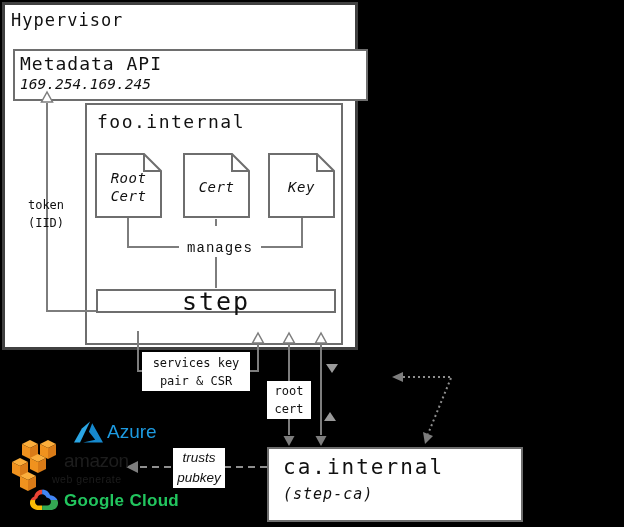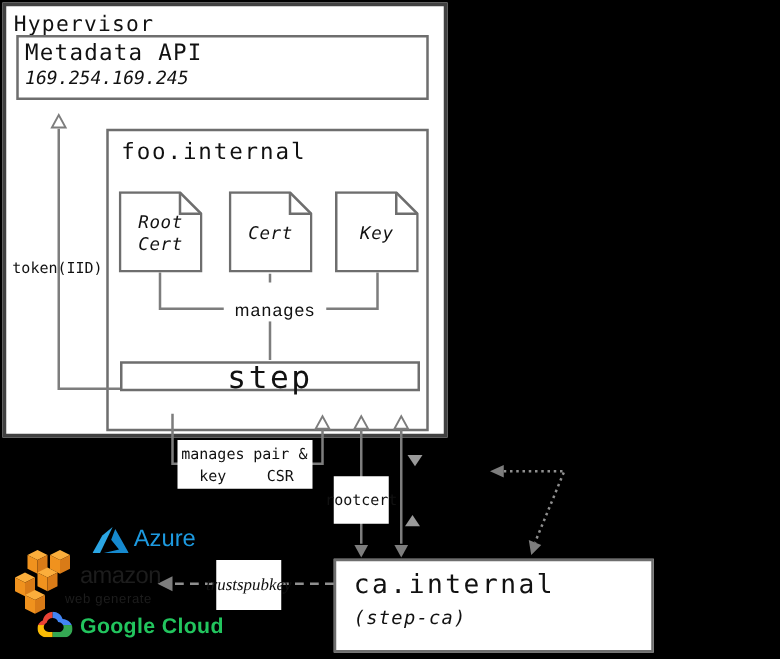--- a/index.html
+++ b/index.html
@@ -10,49 +10,49 @@
   .abs{position:absolute;}
   .box{position:absolute;background:#fff;box-sizing:border-box;}
   .b-outer{border:3px solid #414141;}
   .b-inner{border:2px solid #6e6e6e;}
   .it{font-style:italic;}
   .ttl-hyp{font-size:17px;letter-spacing:1px;}
   .ttl-box{font-size:18px;letter-spacing:1px;}
   .ttl-step{font-size:25px;letter-spacing:2px;}
   .ttl-ca{font-size:21px;letter-spacing:2px;}
   .sub{font-size:14.5px;}
-  .lbl{position:absolute;background:#fff;display:flex;flex-direction:row;
+  .lbl{position:absolute;background:#fff;display:flex;flex-direction:column;
        align-items:center;justify-content:center;text-align:center;
        font-size:12px;line-height:1.5;z-index:6;}
   .doc{position:absolute;width:67px;height:65px;}
   .doc-label{position:absolute;inset:0;display:flex;flex-direction:column;
        align-items:center;justify-content:center;font-style:italic;
        font-size:14px;line-height:1.3;letter-spacing:0.5px;padding-top:3px;}
   svg{display:block;}
   .overlay{position:absolute;left:0;top:0;z-index:5;pointer-events:none;}
   .logo-row{position:absolute;display:flex;align-items:center;z-index:6;}
   .azure-text{font-family:"Liberation Sans",sans-serif;font-size:19px;color:#1d9ae0;}
   .aws-amazon{position:absolute;font-family:"Liberation Sans",sans-serif;
       font-weight:normal;font-size:19px;color:#1d1d1d;letter-spacing:-0.5px;margin-left:16px;}
   .aws-sub{position:absolute;font-family:"Liberation Sans",sans-serif;
       font-size:10.5px;color:#1d1d1d;letter-spacing:0.5px;}
   .google-text{font-family:"Liberation Sans",sans-serif;font-weight:bold;
       font-size:17px;color:#22c55e;letter-spacing:0.3px;}
-  .manages{font-family:Liberation Sans, sans-serif;font-size:14px;letter-spacing:1px;}
-  .trusts{font-family:Liberation Serif, serif;font-style:italic;font-size:13.5px;line-height:1.45;}
+  .manages{font-family:Liberation Mono, monospace;font-size:14px;letter-spacing:1px;}
+  .trusts{font-family:Liberation Sans, sans-serif;font-style:italic;font-size:13.5px;line-height:1.45;}
 </style>
 </head>
 <body>
 
 <div id="canvas">
 
   <div class="box b-outer" style="left:2px;top:2px;width:356px;height:348px;z-index:1">
     <div class="abs ttl-hyp" style="left:6px;top:5px">Hypervisor</div>
 
-    <div class="box b-inner" style="left:8px;top:23px;width:330px;height:52px">
+    <div class="box b-inner" style="left:8px;top:44px;width:355px;height:52px">
       <div class="abs ttl-box" style="left:5px;top:2px">Metadata API</div>
       <div class="abs it sub" style="left:5px;top:25px">169.254.169.245</div>
     </div>
 
     <div class="box b-inner" style="left:80px;top:98px;width:258px;height:242px">
       <div class="abs ttl-box" style="left:10px;top:6px;letter-spacing:1.5px">foo.internal</div>
 
       <div class="doc" style="left:8px;top:48px">
         <svg width="67" height="65" viewBox="0 0 67 65">
           <path d="M1,1 H49 L66,18 V64 H1 Z" fill="#fff" stroke="#6e6e6e" stroke-width="2"></path>
@@ -128,21 +128,21 @@
   </svg>
 
   <div class="lbl" style="left:18px;top:198px;width:56px;height:32px;background:transparent">
     <span>token</span>
     <span>(IID)</span>
   </div>
 
   <div class="lbl manages" style="left:180px;top:240px;width:80px;height:17px">manages</div>
 
   <div class="lbl" style="left:142px;top:352px;width:108px;height:39px">
-    <span>manages key</span>
+    <span>services key</span>
     <span>pair &amp; CSR</span>
   </div>
 
   <div class="lbl" style="left:267px;top:381px;width:44px;height:38px">
     <span>root</span>
     <span>cert</span>
   </div>
 
   <div class="lbl trusts" style="left:173px;top:448px;width:52px;height:40px">
     <span>trusts</span>

